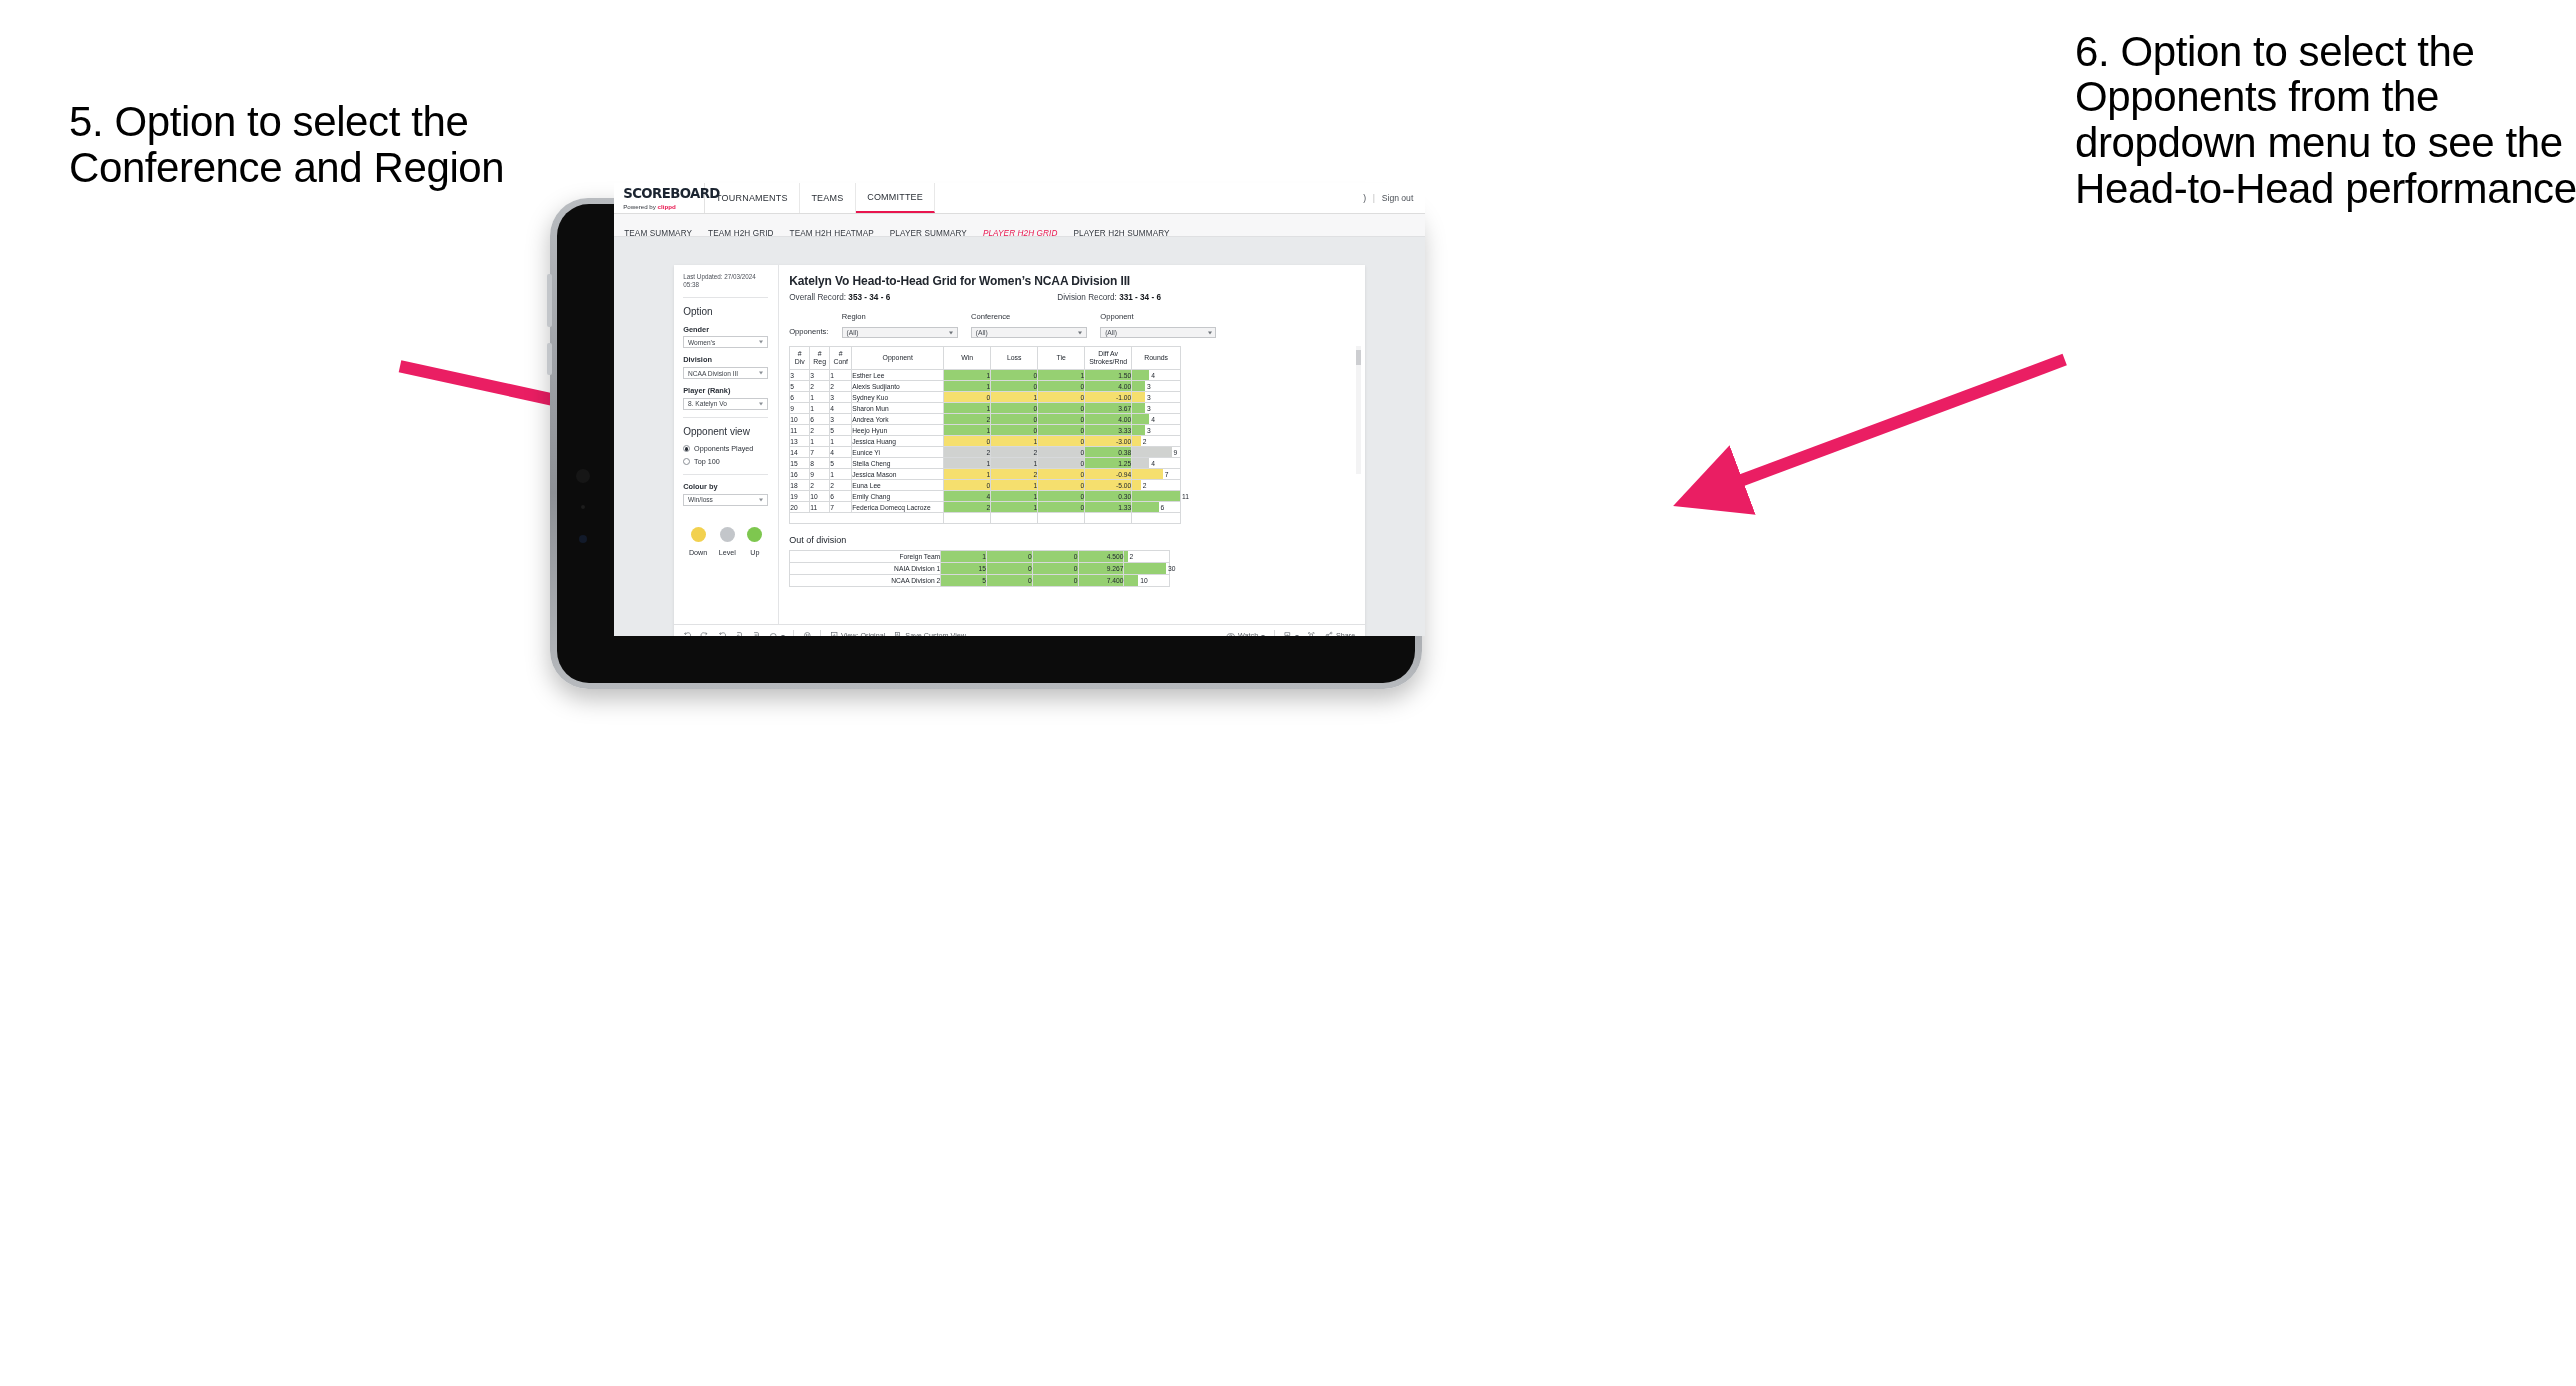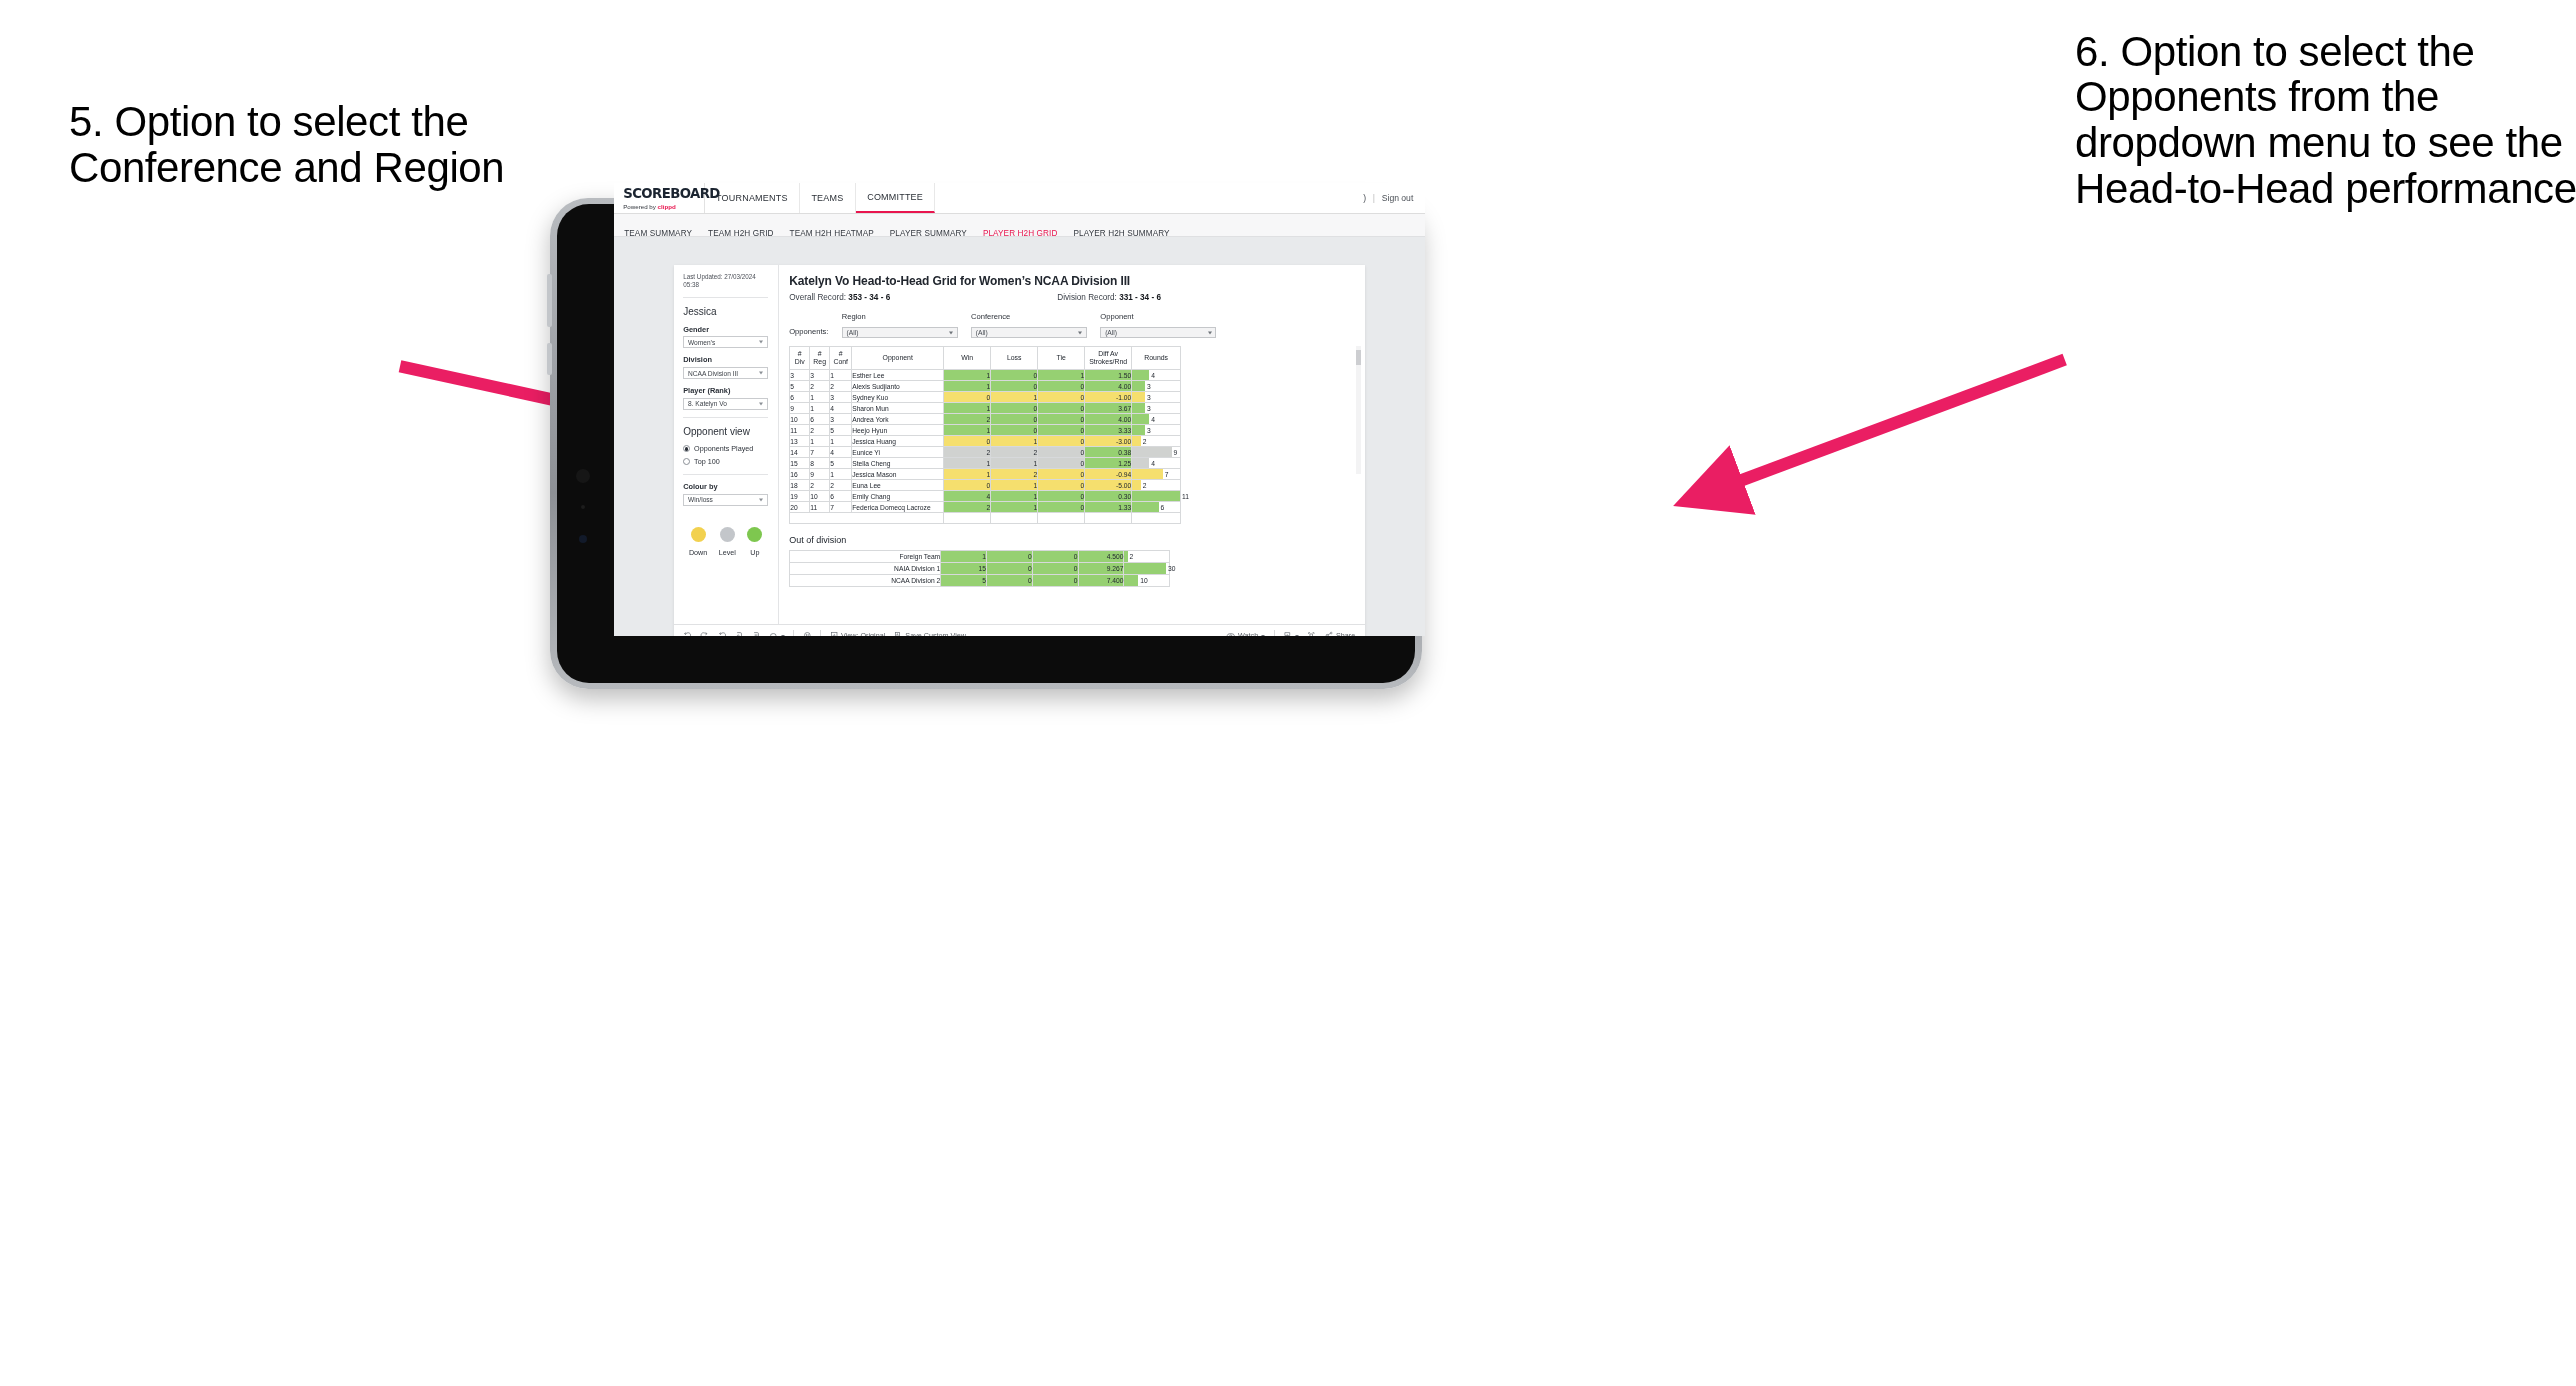--- a/index.html
+++ b/index.html
@@ -62,21 +62,21 @@
     letter-spacing:0.2px;border-right:1px solid #e8e8e8;cursor:pointer;
   }
   .topnav .item.active{border-bottom:2.4px solid #e8154e;}
   .topbar-right{margin-left:auto;display:flex;align-items:center;padding-right:11.4px;gap:6.7px;
     font-size:8.6px;color:#4a4f56;}
   .topbar-right .sep{color:#bbb;}
 
   .subnav{height:22px;background:#f7f7f8;display:flex;align-items:center;gap:16px;
     padding-left:10.5px;border-bottom:1px solid #dfe0e2;}
   .subnav .s-item{font-size:8.2px;color:#33383f;letter-spacing:0.1px;cursor:pointer;white-space:nowrap;margin-top:17px;}
-  .subnav .s-item.active{color:#e8154e;}
+  .subnav .s-item.active{color:#e8154e;font-style:italic;}
 
   
   .content{padding:28.5px 0 0 0;height:100%;background:#e8eaec;}
   .card{margin:0 auto;width:691px;background:#fff;box-shadow:0 1px 2.9px rgba(0,0,0,.1);
     display:flex;flex-direction:column;height:381px;}
   .card-body{display:flex;flex:1;min-height:0;}
 
   
   .side{width:105px;border-right:1px solid #e3e4e6;padding:7.6px 9.5px 0 9.5px;box-sizing:border-box;}
   .lastupd{font-size:6.3px;color:#4c5058;line-height:1.35;}
@@ -208,21 +208,21 @@
         <div class="s-item">PLAYER H2H SUMMARY</div>
       </div>
 
       <div class="content">
         <div class="card">
           <div class="card-body">
 
             <div class="side">
               <div class="lastupd">Last Updated: 27/03/2024 05:38</div>
               <hr>
-              <div class="s-head">Jessica</div>
+              <div class="s-head">Option</div>
               <div class="s-label">Gender</div>
               <div class="s-select">
                 <span>Women’s</span>
                 <span class="caret"></span>
               </div>
               <div class="s-label">Division</div>
               <div class="s-select">
                 <span>NCAA Division III</span>
                 <span class="caret"></span>
               </div>

